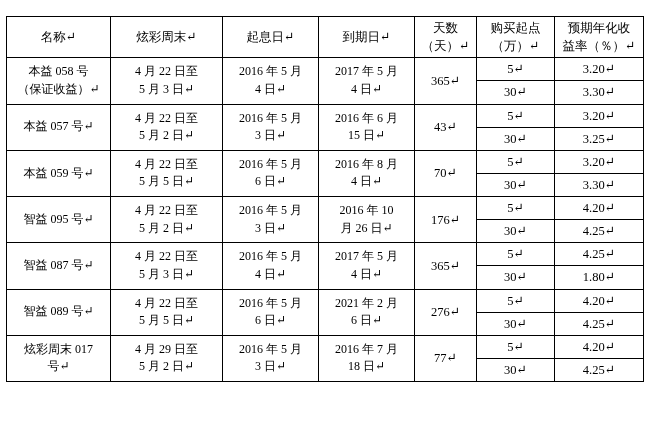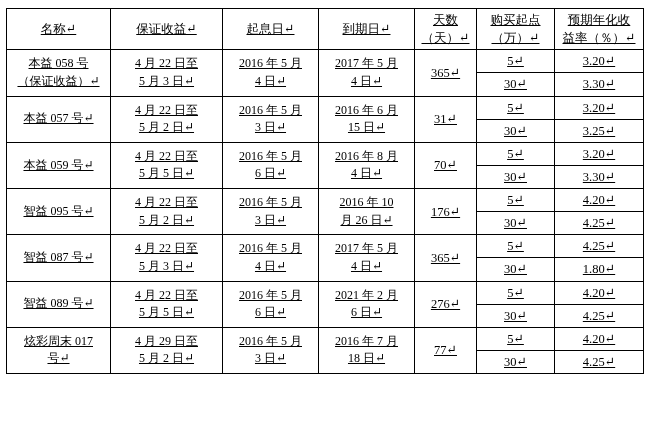--- a/index.html
+++ b/index.html
@@ -14,23 +14,22 @@
   #page {
     width: 649px;
     height: 422px;
     position: relative;
     overflow: hidden;
     background: #ffffff;
   }
   table.product-table {
     border-collapse: collapse;
     table-layout: fixed;
-    margin: 8px 0 0 6px;
+    margin: 16px 0 0 6px;
     width: 637px;
-    text-decoration: underline;
   }
   table.product-table td, table.product-table th {
     border: 1px solid #000000;
     padding: 2px 3px;
     text-align: center;
     vertical-align: middle;
     font-size: 12.5px;
     line-height: 1.45;
     font-weight: normal;
   }
@@ -73,21 +72,21 @@
       <col class="col-days">
       <col class="col-min">
       <col class="col-rate">
     </colgroup>
     <thead>
       <tr>
           <th>
             <span class="hdr-line">名称↵</span>
           </th>
           <th>
-            <span class="hdr-line">保证收益↵</span>
+            <span class="hdr-line">炫彩周末↵</span>
           </th>
           <th>
             <span class="hdr-line">起息日↵</span>
           </th>
           <th>
             <span class="hdr-line">到期日↵</span>
           </th>
           <th>
             <span class="hdr-line">天数</span>
             <span class="hdr-line">（天）↵</span>
@@ -137,21 +136,21 @@
             <span class="sub-label">5 月 2 日↵</span>
           </td>
           <td rowspan="2">
             <span class="sub-label">2016 年 5 月</span>
             <span class="sub-label">3 日↵</span>
           </td>
           <td rowspan="2">
             <span class="sub-label">2016 年 6 月</span>
             <span class="sub-label">15 日↵</span>
           </td>
-          <td rowspan="2">31↵</td>
+          <td rowspan="2">43↵</td>
           <td>5↵</td>
           <td>3.20↵</td>
         </tr>
         <tr>
           <td>30↵</td>
           <td>3.25↵</td>
         </tr>
         <tr>
           <td class="cell-name" rowspan="2">
             <span class="sub-label">本益 059 号↵</span>

